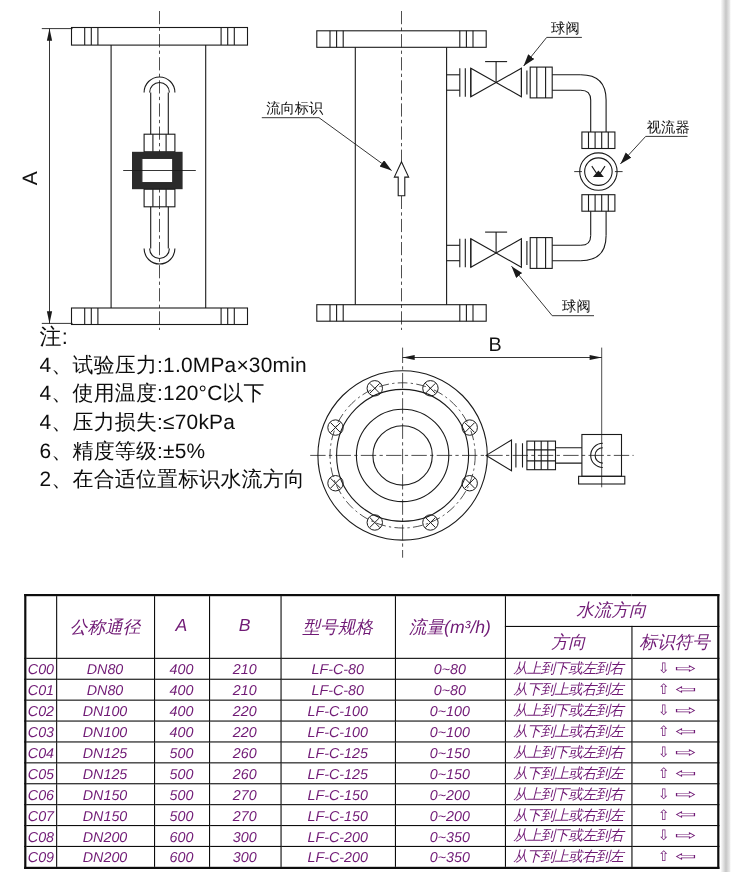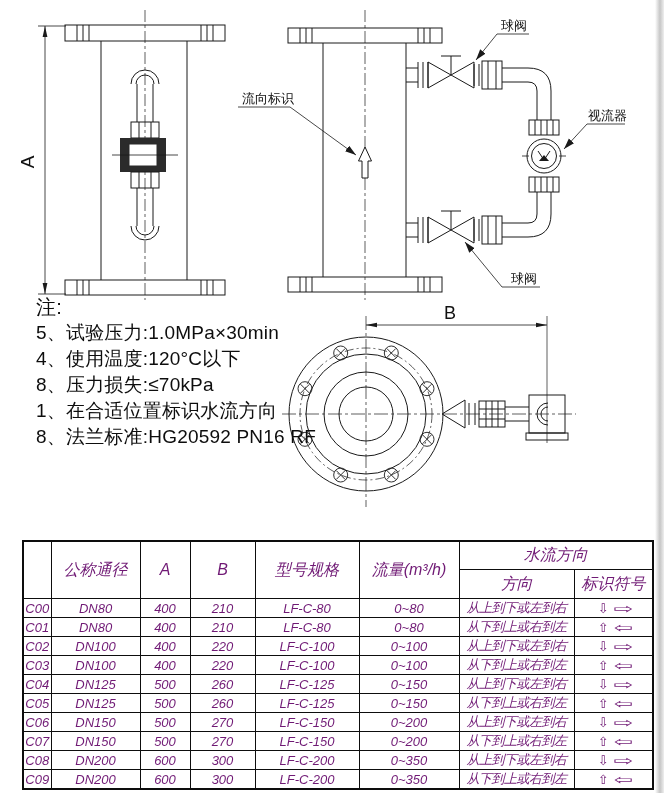--- a/index.html
+++ b/index.html
@@ -243,25 +243,25 @@
       <polygon points="86,25 97,22.7 97,27.3" fill="#1a1a1a" stroke="none"></polygon>
       <polygon points="267,25 256,22.7 256,27.3" fill="#1a1a1a" stroke="none"></polygon>
       <line x1="267" y1="16" x2="267" y2="143" stroke-width="0.7"></line>
     </g>
     <text x="170" y="19" font-size="18" text-anchor="middle">B</text>
   </svg>
 
   <div class="notes">
     <div class="note-title">注:</div>
     <div id="notes-list">
-        <div>5、试验压力:1.0MPa×30min</div>
+        <div>4、试验压力:1.0MPa×30min</div>
         <div>4、使用温度:120°C以下</div>
-        <div>8、压力损失:≤70kPa</div>
-        <div>1、在合适位置标识水流方向</div>
-        <div>8、法兰标准:HG20592 PN16 RF</div>
+        <div>4、压力损失:≤70kPa</div>
+        <div>6、精度等级:±5%</div>
+        <div>2、在合适位置标识水流方向</div>
       </div>
   </div>
 
   <table class="spec">
     <colgroup>
       <col style="width:28px">
         <col style="width:89px">
         <col style="width:50px">
         <col style="width:65px">
       <col style="width:104px">

